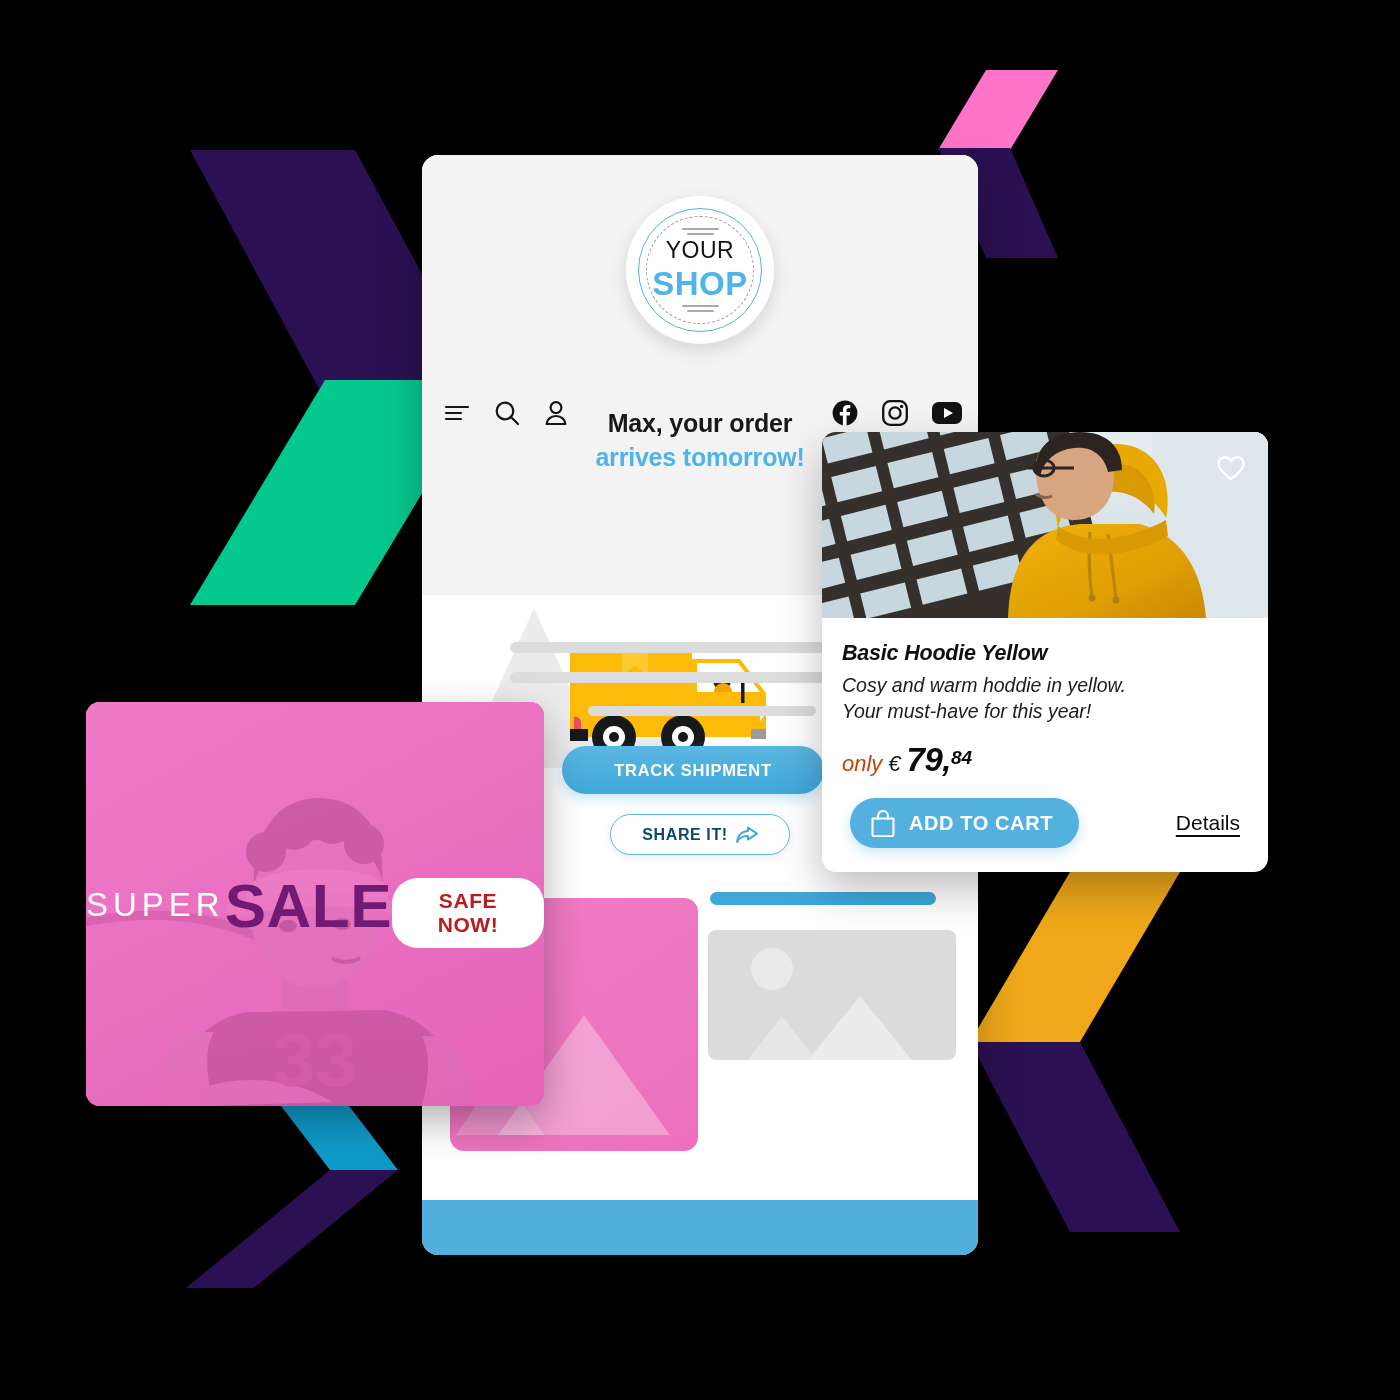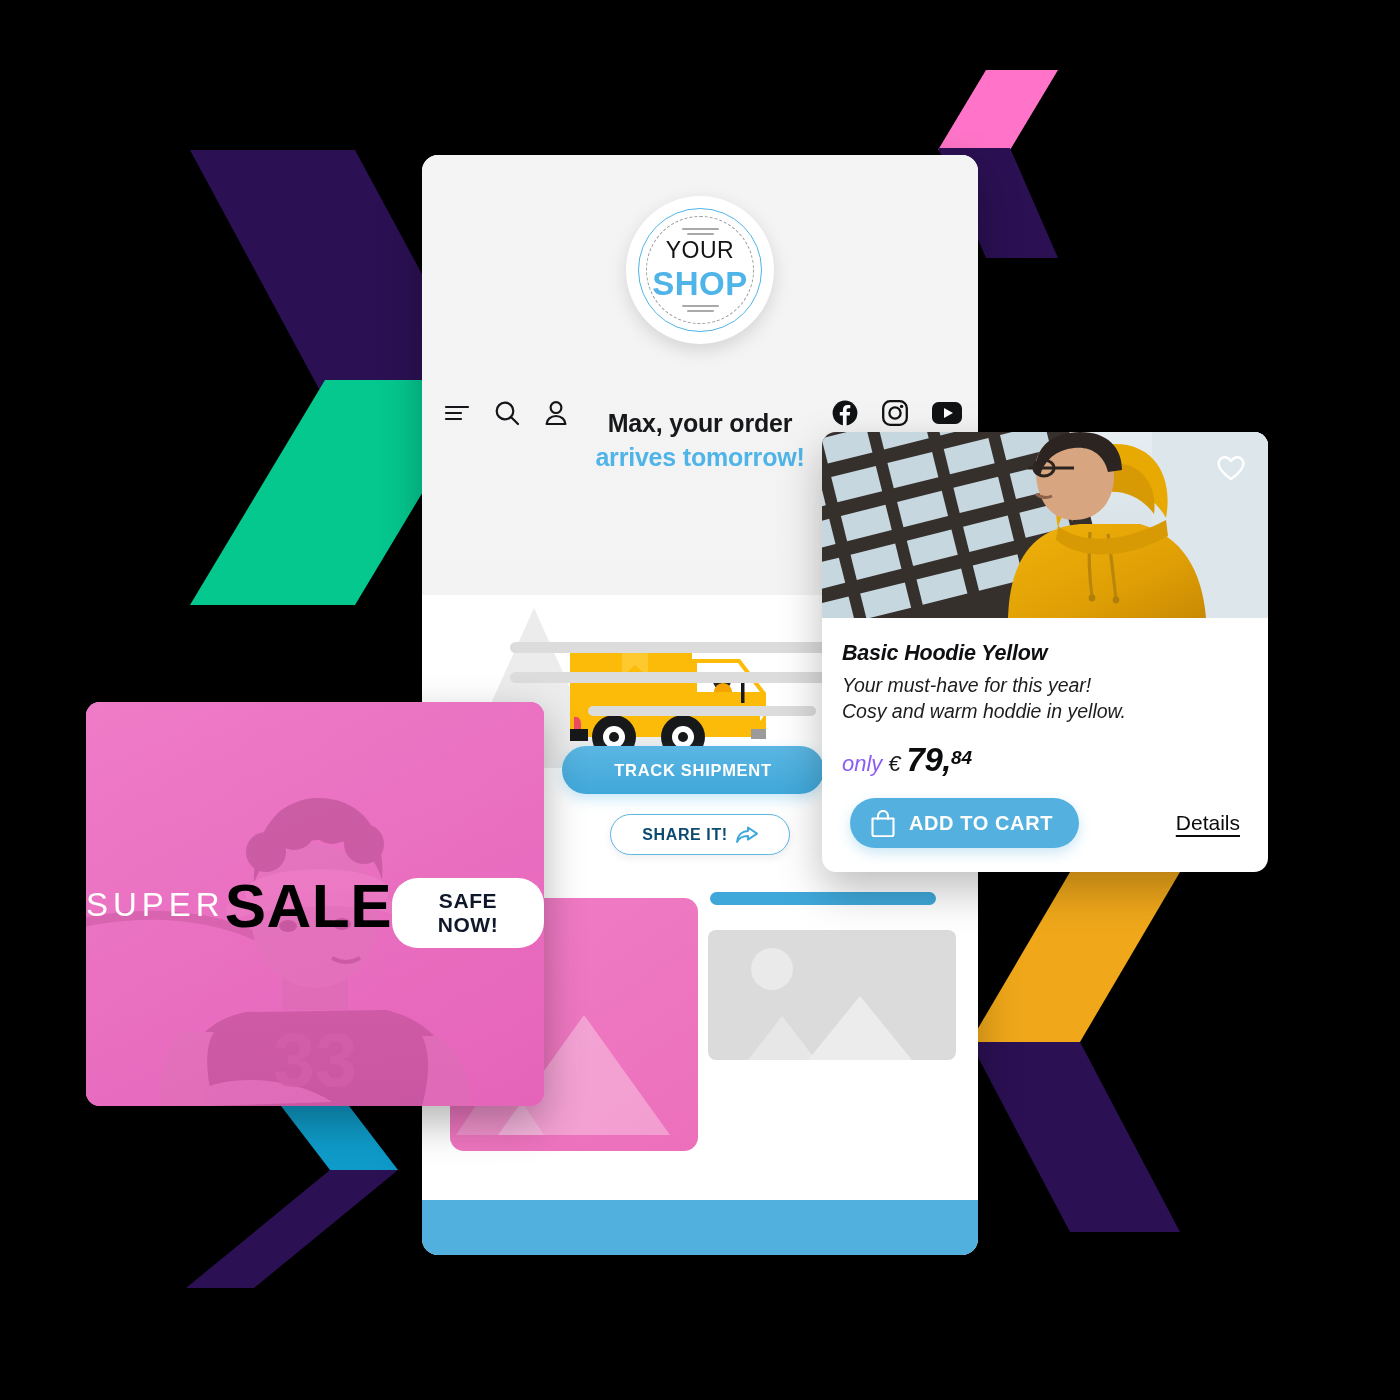--- a/index.html
+++ b/index.html
@@ -124,40 +124,40 @@
   #sale-card {
     position:absolute; left:86px; top:702px; width:458px; height:404px;
     border-radius:14px; overflow:hidden;
     box-shadow:0 16px 40px rgba(0,0,0,.3);
     background:#E273BE;
   }
   #sale-photo { position:absolute; inset:0; overflow:hidden; }
   #sale-tint { position:absolute; inset:0; background:linear-gradient(160deg, rgba(238,116,196,.72), rgba(228,99,186,.80)); mix-blend-mode:normal; }
   #sale-text { position:absolute; inset:0; display:flex; flex-direction:row; align-items:center; justify-content:center; }
   #sale-super { color:#fff; font-size:33px; font-weight:300; letter-spacing:5px; line-height:1; }
-  #sale-sale  { color:#000000; font-size:62px; font-weight:700; letter-spacing:.5px; line-height:1.05; margin-top:4px; }
+  #sale-sale  { color:#701a75; font-size:62px; font-weight:700; letter-spacing:.5px; line-height:1.05; margin-top:4px; }
   #sale-btn {
-    margin-top:18px; background:#fff; color:#0f172a;
+    margin-top:18px; background:#fff; color:#b91c1c;
     font-size:21px; font-weight:700; letter-spacing:.6px;
     padding:11px 42px; border-radius:26px; border:none; cursor:pointer;
   }
 
   
   #prod-card {
     position:absolute; left:822px; top:432px; width:446px; height:440px;
     background:#fff; border-radius:14px; overflow:hidden;
     box-shadow:0 18px 44px rgba(0,0,0,.26);
   }
   #prod-img { position:absolute; left:0; top:0; width:100%; height:186px; overflow:hidden; background:#c9d4da; }
   #heart { position:absolute; right:22px; top:22px; cursor:pointer; }
   #prod-body { position:absolute; left:0; top:186px; width:100%; padding:23px 28px 0 20px;font-style:italic; }
   #prod-title { font-size:21.5px; font-weight:700; color:#0E0F11; letter-spacing:-.2px; }
   #prod-desc { font-size:19.5px; color:#1b1c1e; line-height:1.33; margin-top:7px; font-weight:400; }
   #prod-price { margin-top:16px; display:flex; align-items:baseline; }
-  #pp-only { font-size:22px; color:#8b5cf6; font-weight:400; }
+  #pp-only { font-size:22px; color:#c2410c; font-weight:400; }
   #pp-eur { font-size:22px; color:#141518; font-weight:400; margin-left:6px; }
   #pp-main { font-size:33px; color:#0b0c0e; font-weight:700; margin-left:6px; letter-spacing:-.5px; }
   #pp-cents { font-size:19px; color:#0b0c0e; font-weight:700; align-self:flex-start; margin-top:6px; }
   #prod-actions { position:absolute; left:28px; right:28px; top:366px; display:flex; align-items:center; justify-content:space-between; }
   #btn-cart {
     background:#54B1DF; border:none; border-radius:26px; height:50px;
     padding:0 26px 0 20px; color:#fff; font-size:20px; font-weight:700;
     letter-spacing:.6px; display:flex; align-items:center; gap:13px; cursor:pointer;
     box-shadow:0 5px 13px rgba(84,177,223,.3);
   }
@@ -445,22 +445,22 @@
       </svg>
     </div>
 
     <svg id="heart" width="30" height="27" viewBox="0 0 30 27">
       <path d="M15 25 C 3 16.5 1 10.5 3.6 6.2 C 6.2 2 12 2.4 15 7 C 18 2.4 23.8 2 26.4 6.2 C 29 10.5 27 16.5 15 25 Z" fill="none" stroke="#ffffff" stroke-width="2.4" stroke-linejoin="round"></path>
     </svg>
 
     <div id="prod-body">
       <div id="prod-title">Basic Hoodie Yellow</div>
       <div id="prod-desc">
+        <div>Cosy and warm hoddie in yellow.</div>
         <div>Your must-have for this year!</div>
-        <div>Cosy and warm hoddie in yellow.</div>
       </div>
       <div id="prod-price">
         <span id="pp-only">only</span>
         <span id="pp-eur">€</span>
         <span id="pp-main">79,</span>
         <span id="pp-cents">84</span>
       </div>
     </div>
 
     <div id="prod-actions">

